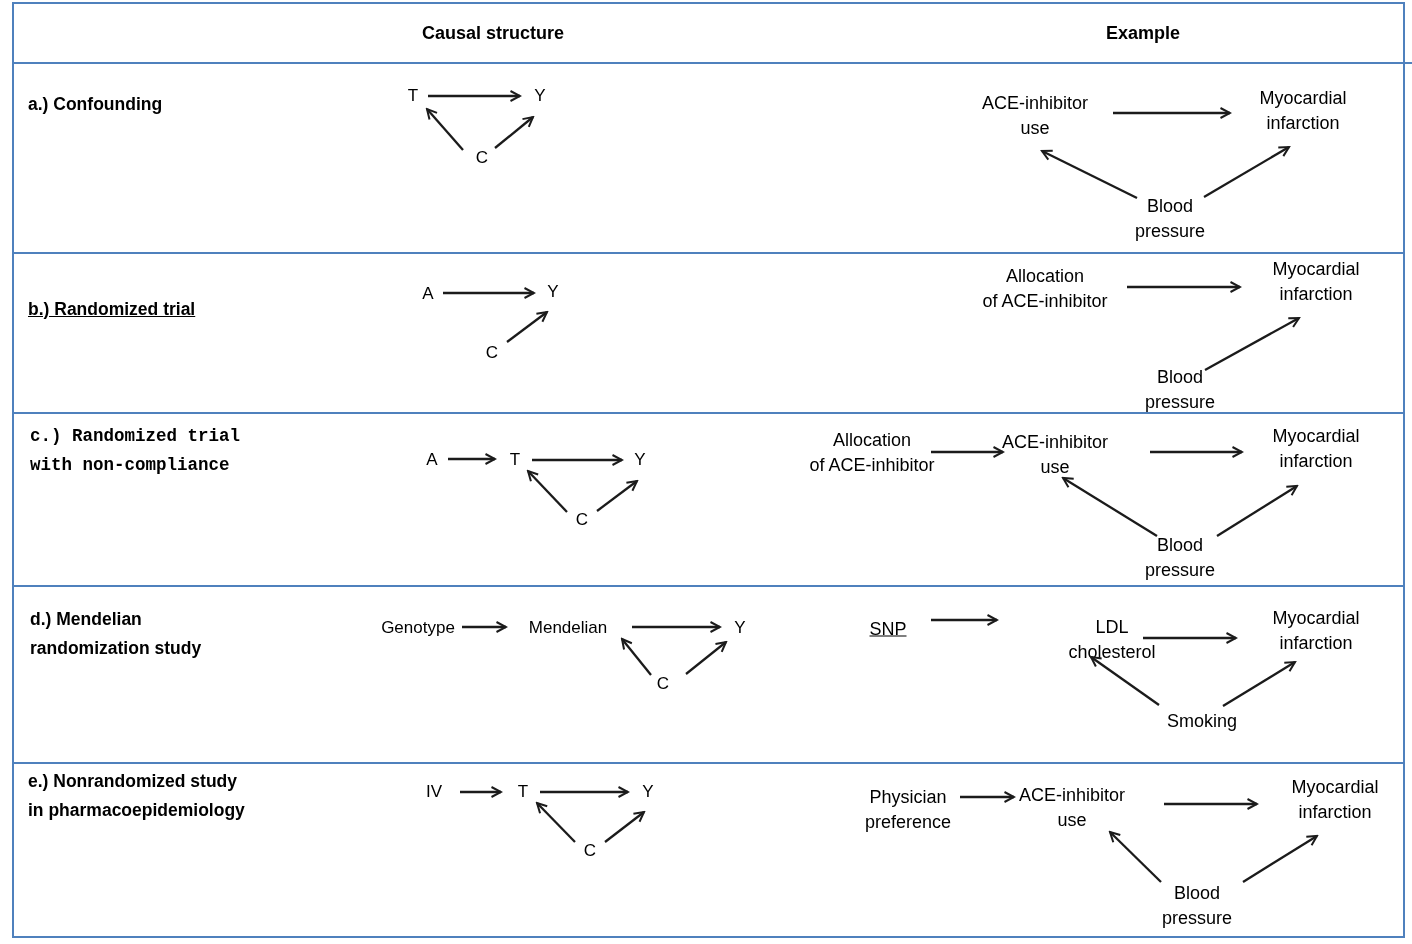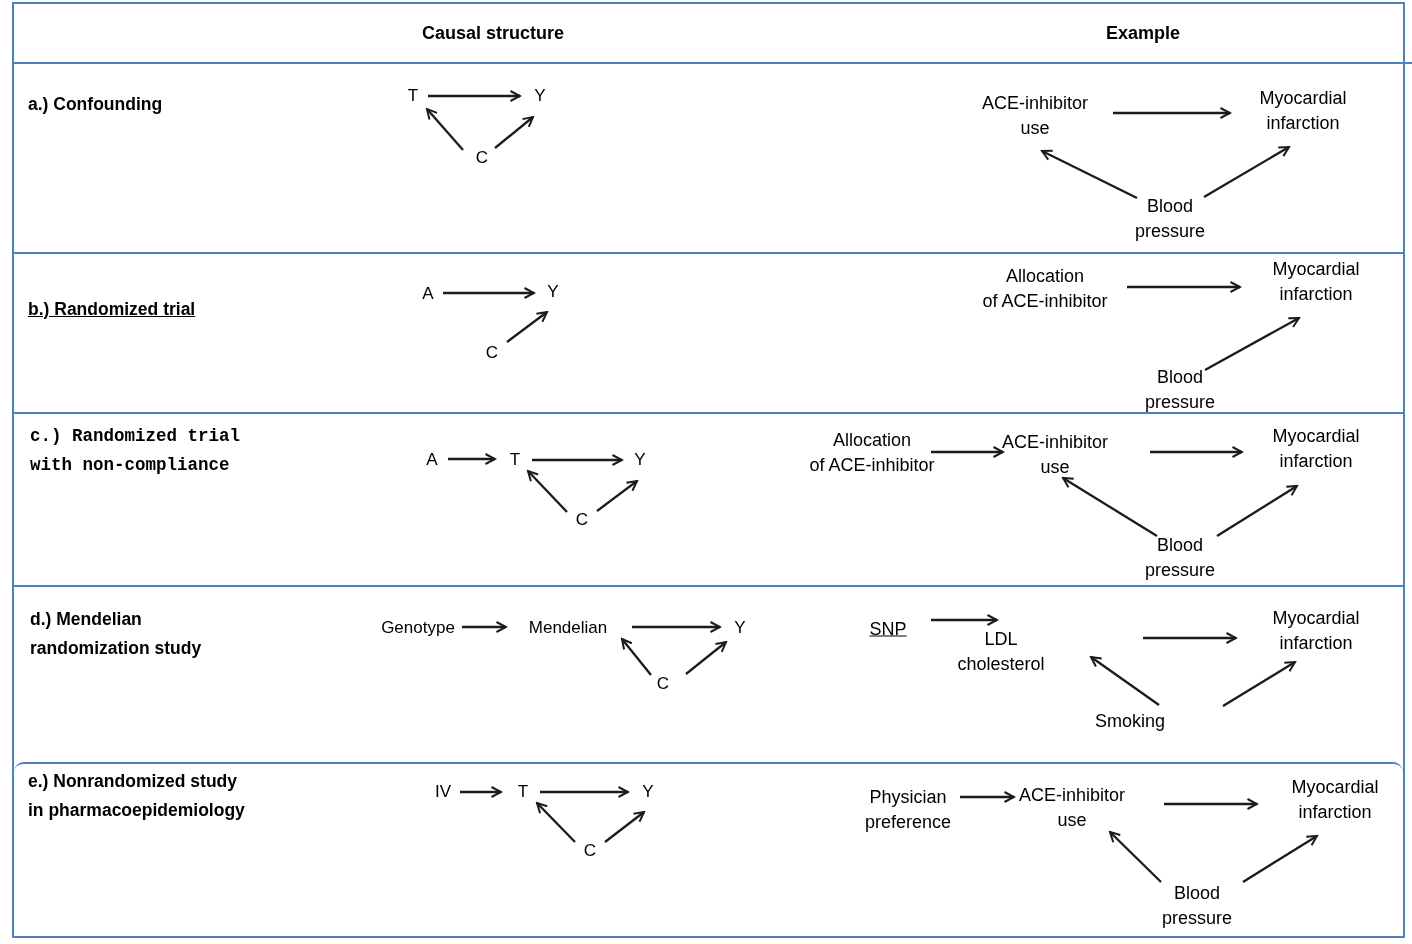--- a/index.html
+++ b/index.html
@@ -119,45 +119,45 @@
         </svg>
       </div>
       <div class="trow" style="height: 175px;">
         <div class="rlabel" style="left: 16px; top: 5px; margin-top: 13px;">d.) Mendelian
 randomization study</div>
         <div class="node structure" style="left: 404px; top: 40px;">Genotype</div>
         <div class="node structure" style="left: 554px; top: 40px;">Mendelian</div>
         <div class="node structure" style="left: 726px; top: 40px;">Y</div>
         <div class="node structure" style="left: 649px; top: 96px;">C</div>
         <div class="node example" style="left: 874px; top: 42px; text-decoration: underline;">SNP</div>
-        <div class="node example" style="left: 987px; top: 53px; margin-top: 12px;">LDL
+        <div class="node example" style="left: 1098px; top: 53px;">LDL
 cholesterol</div>
         <div class="node example" style="left: 1302px; top: 44px;">Myocardial
 infarction</div>
-        <div class="node example" style="left: 1116px; top: 134px;">Smoking</div>
+        <div class="node example" style="left: 1188px; top: 134px;">Smoking</div>
         <svg class="arrows" width="1389" height="175">
           <defs>
             <marker id="ah-d" viewBox="0 0 14 14" markerUnits="userSpaceOnUse" markerWidth="14" markerHeight="14" refX="12" refY="7" orient="auto">
               <path d="M2.5,2 L12,7 L2.5,12" fill="none" stroke="#1b1b1b" stroke-width="2"></path>
             </marker>
           </defs>
           <line x1="448" y1="40" x2="492" y2="40" marker-end="url(#ah-d)"></line>
           <line x1="618" y1="40" x2="706" y2="40" marker-end="url(#ah-d)"></line>
           <line x1="637" y1="88" x2="608" y2="52" marker-end="url(#ah-d)"></line>
           <line x1="672" y1="87" x2="712" y2="55" marker-end="url(#ah-d)"></line>
           <line x1="917" y1="33" x2="983" y2="33" marker-end="url(#ah-d)"></line>
           <line x1="1129" y1="51" x2="1222" y2="51" marker-end="url(#ah-d)"></line>
           <line x1="1145" y1="118" x2="1077" y2="70" marker-end="url(#ah-d)"></line>
           <line x1="1209" y1="119" x2="1281" y2="75" marker-end="url(#ah-d)"></line>
         </svg>
       </div>
-      <div class="trow" style="height: 172px; border-radius: 10px;">
+      <div class="trow" style="height: 172px;">
         <div class="rlabel" style="left: 14px; top: 3px;">e.) Nonrandomized study
 in pharmacoepidemiology</div>
-        <div class="node structure" style="left: 429px; top: 27px;">IV</div>
+        <div class="node structure" style="left: 420px; top: 27px;">IV</div>
         <div class="node structure" style="left: 509px; top: 27px;">T</div>
         <div class="node structure" style="left: 634px; top: 27px;">Y</div>
         <div class="node structure" style="left: 576px; top: 86px;">C</div>
         <div class="node example" style="left: 894px; top: 46px;">Physician
 preference</div>
         <div class="node example" style="left: 1058px; top: 44px;">ACE-inhibitor
 use</div>
         <div class="node example" style="left: 1321px; top: 36px;">Myocardial
 infarction</div>
         <div class="node example" style="left: 1183px; top: 142px;">Blood

